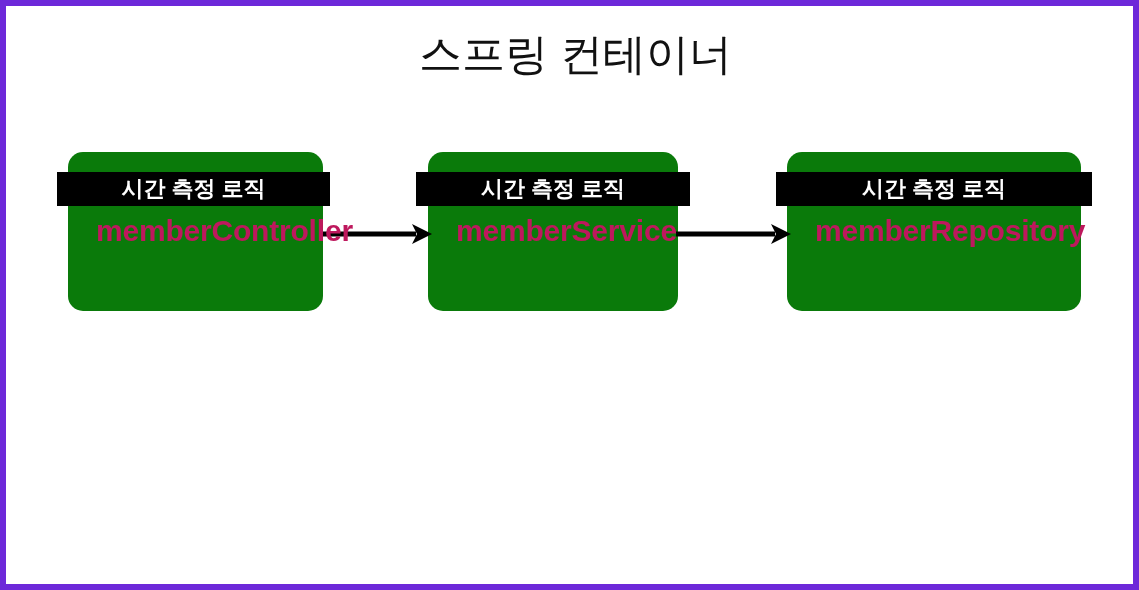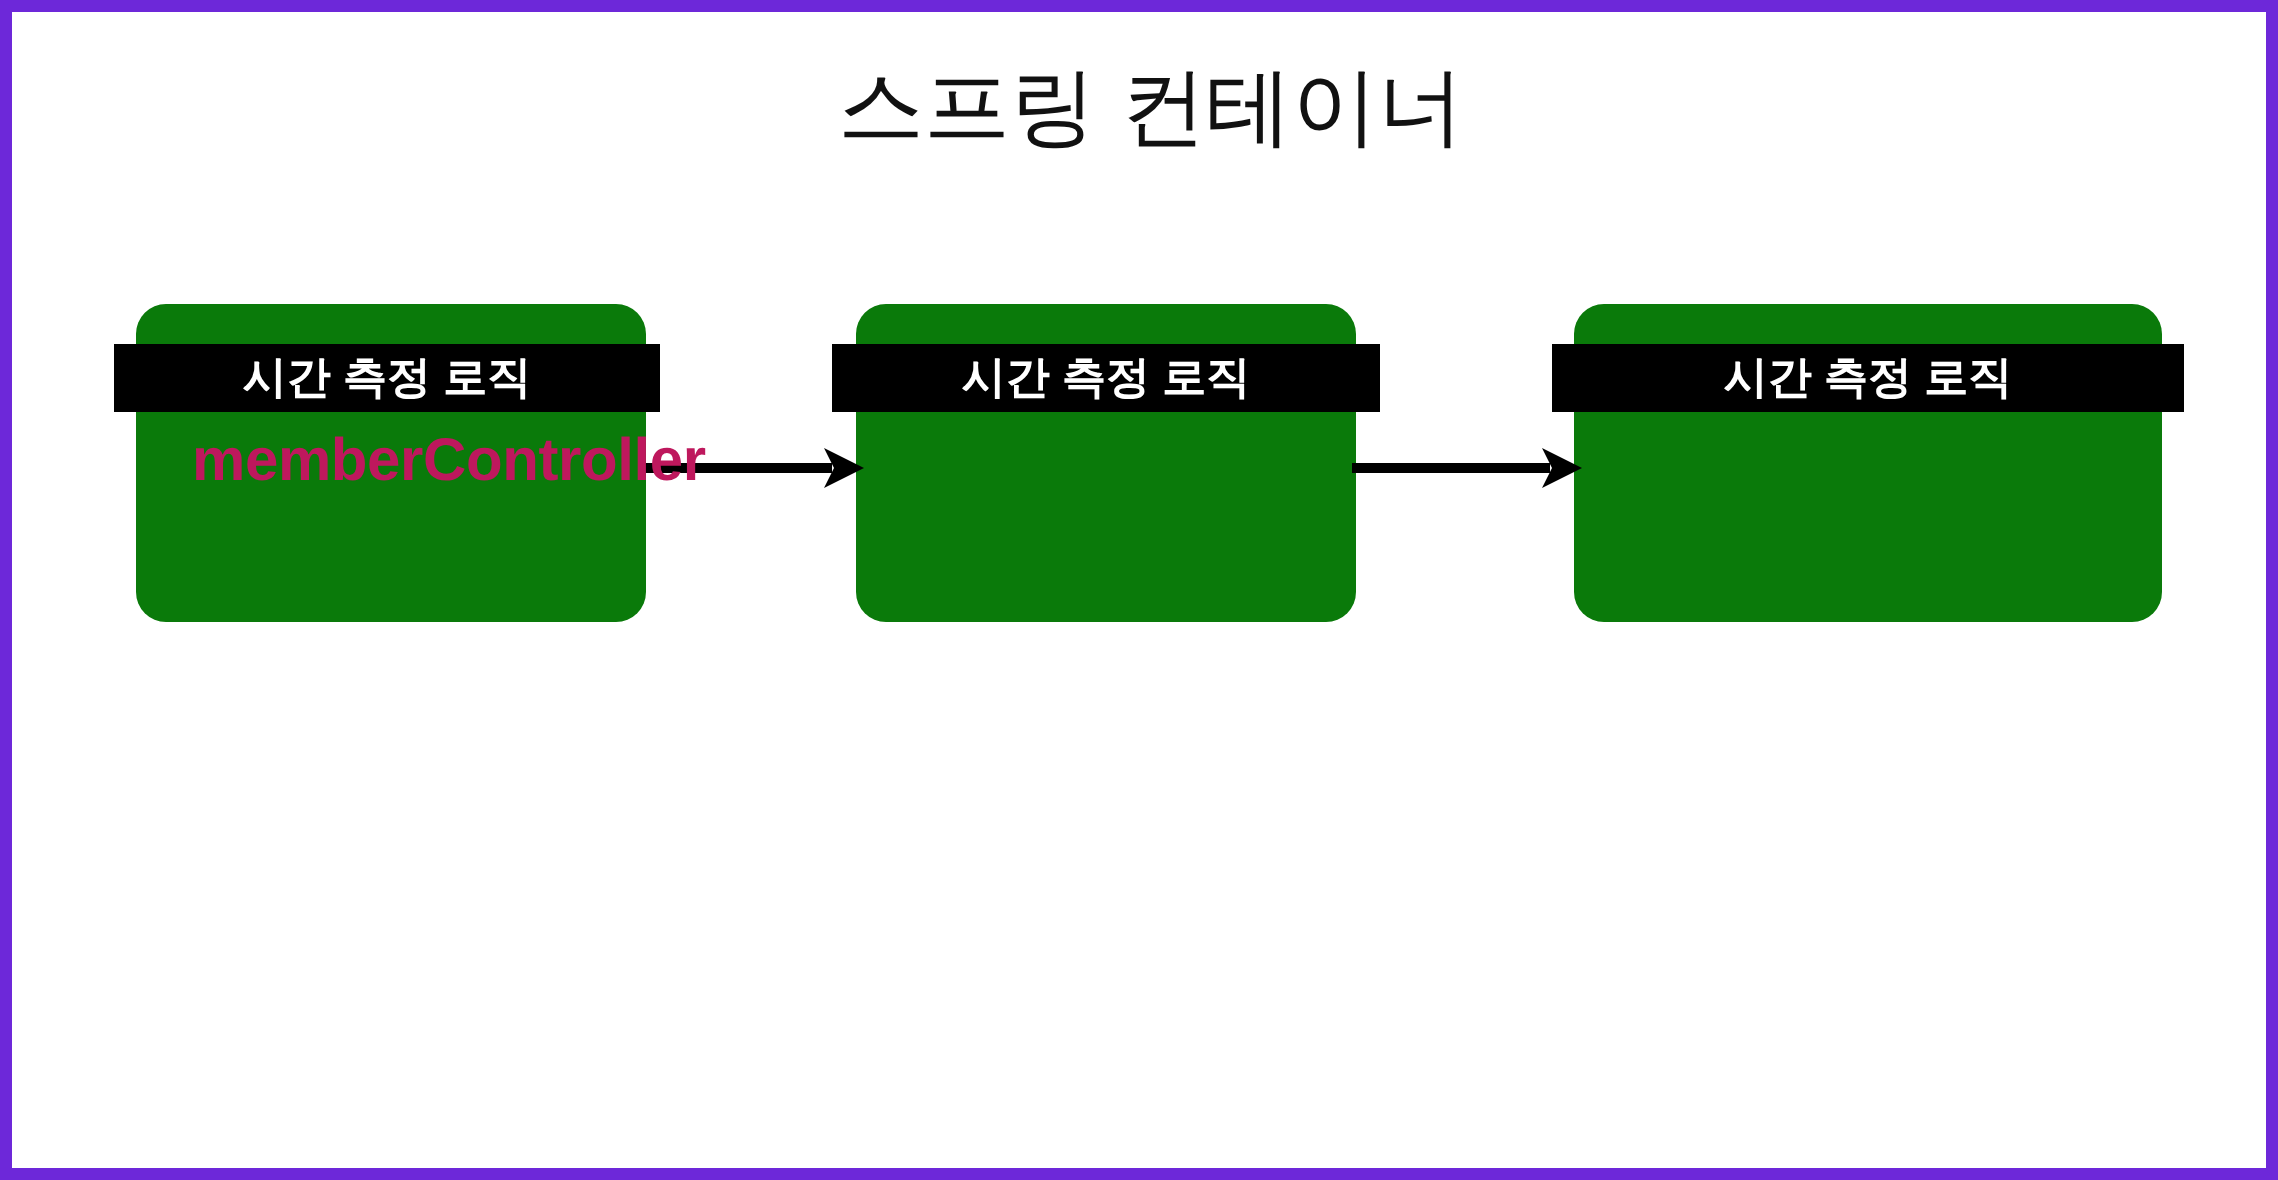--- a/index.html
+++ b/index.html
@@ -117,28 +117,30 @@
     <div class="arrow" id="arrow-0">
       <svg width="112" height="26" viewBox="0 0 112 26" xmlns="http://www.w3.org/2000/svg">
         <line x1="0" y1="13" x2="96" y2="13" stroke="#000000" stroke-width="5"></line>
         <polygon points="92,3 112,13 92,23 97,13" fill="#000000"></polygon>
       </svg>
     </div>
 
     <div class="node" id="node-1">
       <div class="node-box"></div>
       <div class="node-banner">시간 측정 로직</div>
+      <div class="node-label">memberService</div>
     </div>
 
     <div class="arrow" id="arrow-1">
       <svg width="115" height="26" viewBox="0 0 115 26" xmlns="http://www.w3.org/2000/svg">
         <line x1="0" y1="13" x2="99" y2="13" stroke="#000000" stroke-width="5"></line>
         <polygon points="95,3 115,13 95,23 100,13" fill="#000000"></polygon>
       </svg>
     </div>
 
     <div class="node" id="node-2">
       <div class="node-box"></div>
       <div class="node-banner">시간 측정 로직</div>
+      <div class="node-label">memberRepository</div>
     </div>
 
   </div>
 </div>
 
 </body></html>

